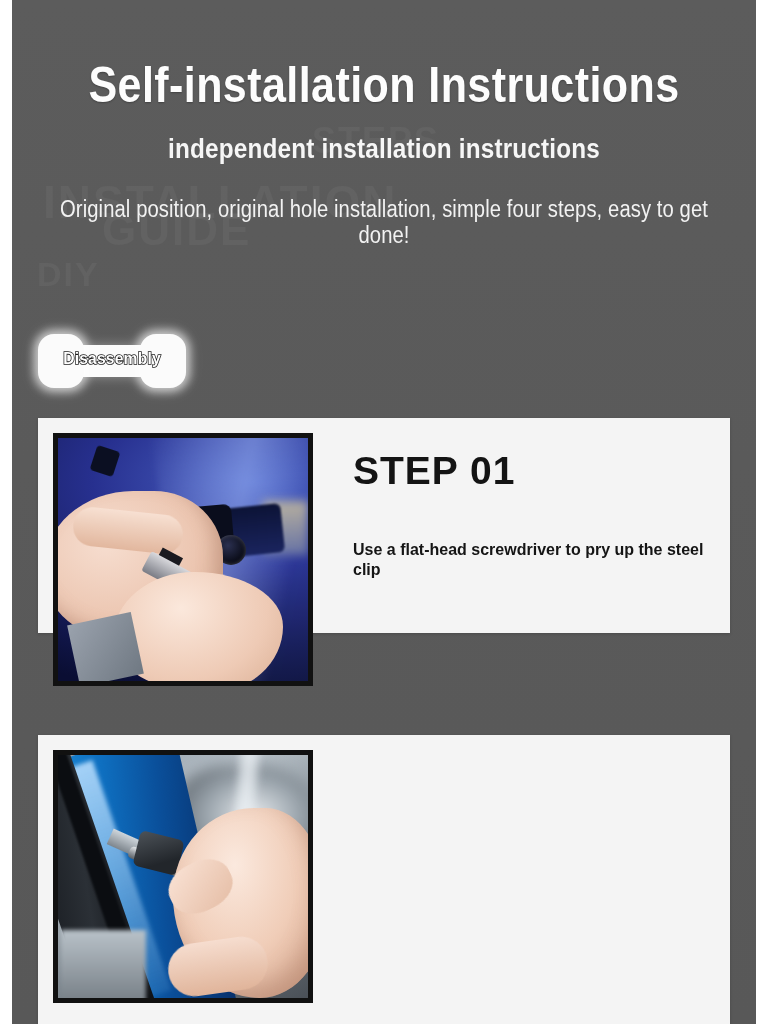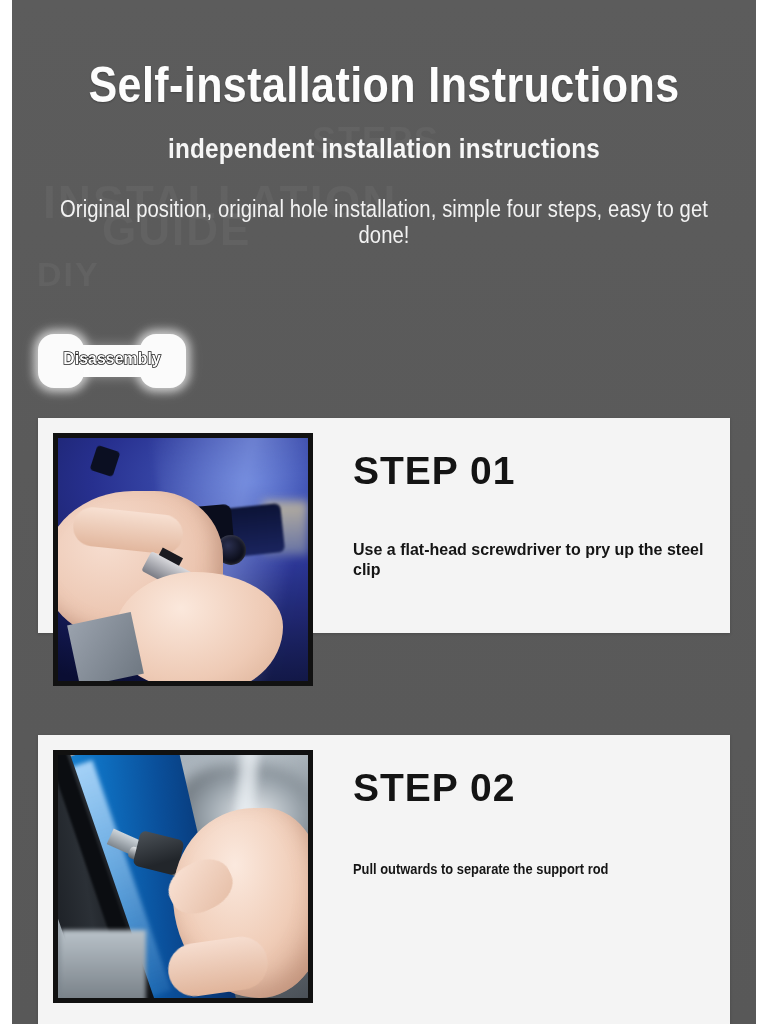--- a/index.html
+++ b/index.html
@@ -487,20 +487,16 @@
           <div class="art2-rubber2"></div>
           <div class="art2-glass"></div>
           <div class="art2-blade"></div>
           <div class="art2-rod"></div>
           <div class="art2-knuckle"></div>
           <div class="art2-hand"></div>
           <div class="art2-thumb"></div>
           <div class="art2-finger"></div>
         </div>
       </div>
-      <div class="card-body">
-        <div class="step-label">STEP  02</div>
-        <div class="step-desc">Pull outwards to separate the support rod</div>
-      </div>
     </div>
 
   </div>
 </div>
 
 </body></html>

